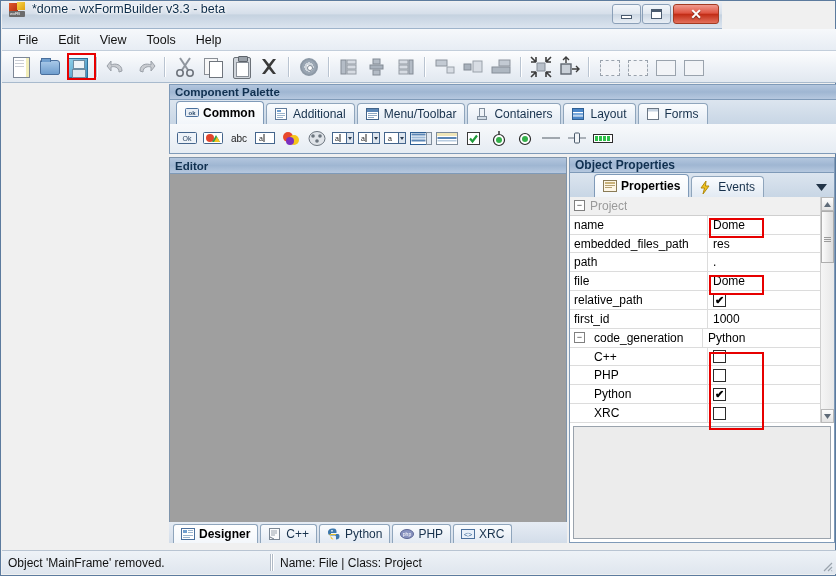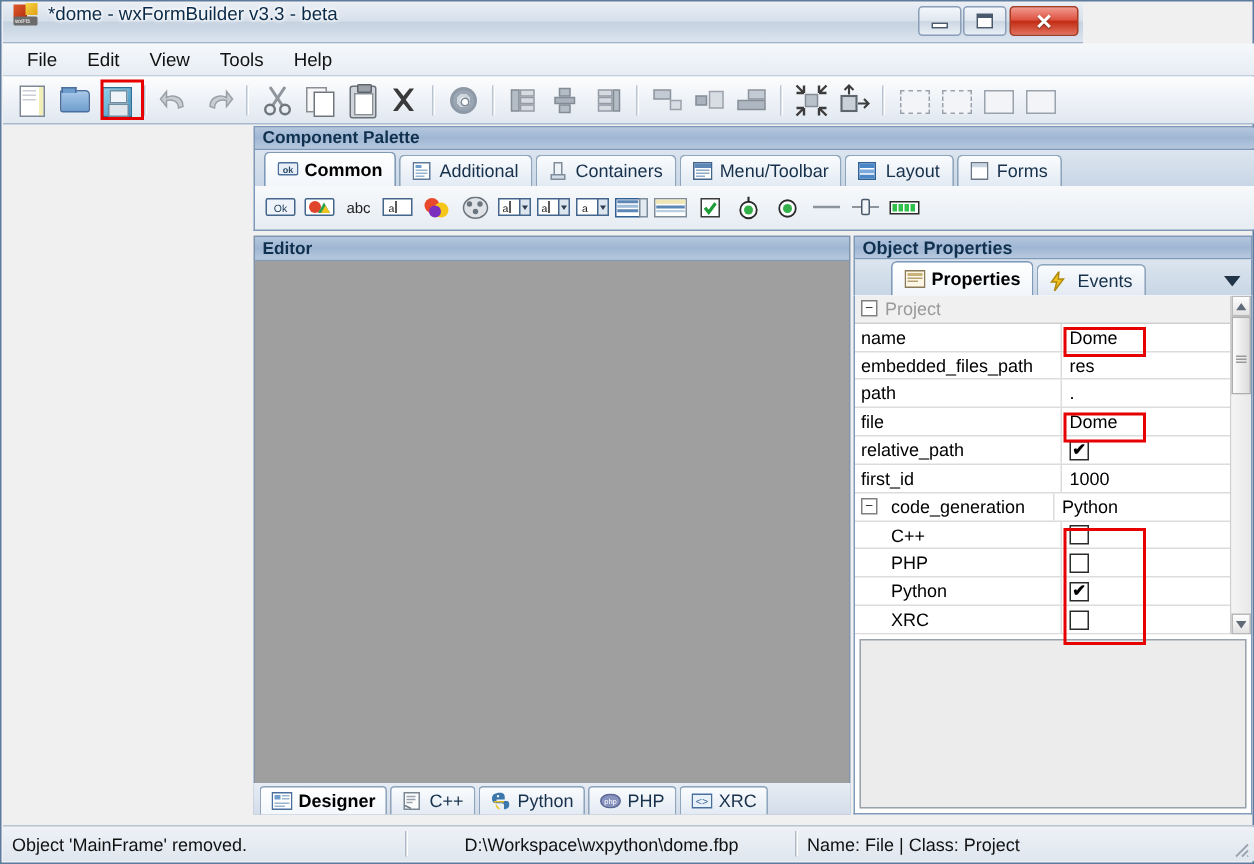--- a/index.html
+++ b/index.html
@@ -524,38 +524,38 @@
                 <rect x="2" y="2" width="4" height="2" fill="#6f9ece"></rect>
                 <rect x="2" y="5" width="8" height="1" fill="#9ab4cd"></rect>
                 <rect x="2" y="7" width="8" height="1" fill="#9ab4cd"></rect>
                 <rect x="2" y="9" width="6" height="1" fill="#9ab4cd"></rect>
               </svg>
         </span>
         <span>Additional</span>
       </div>
       <div class="ptab">
         <span class="ptab-ico">
-          <svg width="12" height="12" viewBox="0 0 12 12">
-                <rect x="3.5" y="0.5" width="5" height="8" fill="#eef3f8" stroke="#7e8c9b"></rect>
-                <rect x="1.5" y="8.5" width="9" height="3" fill="#d2dce6" stroke="#7e8c9b"></rect>
-              </svg>
-        </span>
-        <span>Containers</span>
-      </div>
-      <div class="ptab">
-        <span class="ptab-ico">
           <svg width="13" height="12" viewBox="0 0 13 12">
                 <rect x="0.5" y="0.5" width="12" height="11" fill="#fff" stroke="#42648a"></rect>
                 <rect x="1" y="1" width="11" height="3" fill="#5b86b5"></rect>
                 <rect x="2" y="5" width="9" height="1" fill="#8fa9c3"></rect>
                 <rect x="2" y="7" width="9" height="1" fill="#8fa9c3"></rect>
                 <rect x="2" y="9" width="6" height="1" fill="#8fa9c3"></rect>
               </svg>
         </span>
         <span>Menu/Toolbar</span>
+      </div>
+      <div class="ptab">
+        <span class="ptab-ico">
+          <svg width="12" height="12" viewBox="0 0 12 12">
+                <rect x="3.5" y="0.5" width="5" height="8" fill="#eef3f8" stroke="#7e8c9b"></rect>
+                <rect x="1.5" y="8.5" width="9" height="3" fill="#d2dce6" stroke="#7e8c9b"></rect>
+              </svg>
+        </span>
+        <span>Containers</span>
       </div>
       <div class="ptab">
         <span class="ptab-ico">
           <svg width="12" height="12" viewBox="0 0 12 12">
                 <rect x="0.5" y="0.5" width="11" height="11" fill="#fff" stroke="#2f5f93"></rect>
                 <rect x="1" y="1" width="10" height="3" fill="#4a86c8"></rect>
                 <rect x="1" y="5" width="10" height="2.5" fill="#79a9dd"></rect>
                 <rect x="1" y="8.5" width="10" height="2.5" fill="#4a86c8"></rect>
               </svg>
         </span>
@@ -942,21 +942,20 @@
     </div>
   </div>
 
   <div class="redbox" style="left:708px;top:217px;width:55px;height:20px;"></div>
   <div class="redbox" style="left:708px;top:274px;width:55px;height:20px;"></div>
   <div class="redbox" style="left:708px;top:351px;width:55px;height:78px;"></div>
 
   <div class="statusbar">
     <div class="sb-field" style="width:268px;">Object 'MainFrame' removed.</div>
     <div class="sb-sep"></div>
-    <div class="sb-field" style="width:258px;justify-content:center;">D:\Workspace\wxpython\dome.fbp</div>
     <div class="sb-sep"></div>
     <div class="sb-field" style="flex:1;">Name: File | Class: Project</div>
     <svg class="sb-grip" width="12" height="12" viewBox="0 0 12 12">
       <path d="M11 7 L7 11 M11 3 L3 11 M11 10.5 L10.5 11" stroke="#9aa3ad" stroke-width="1.2"></path>
     </svg>
   </div>
 
  </div>
 </div>
 

